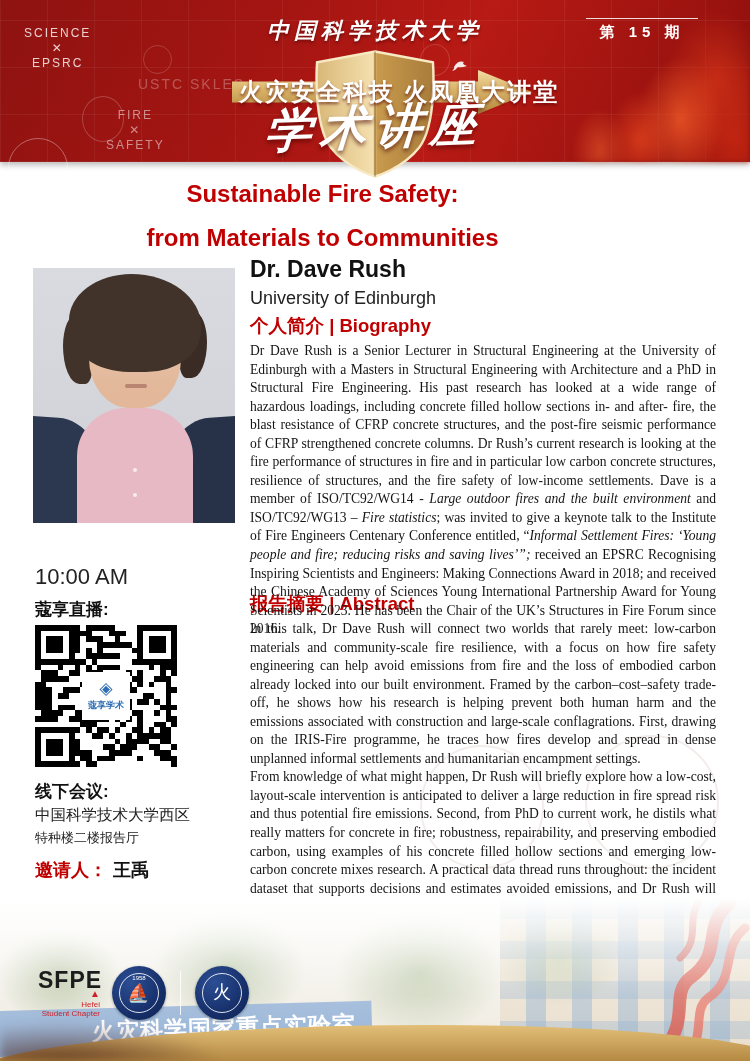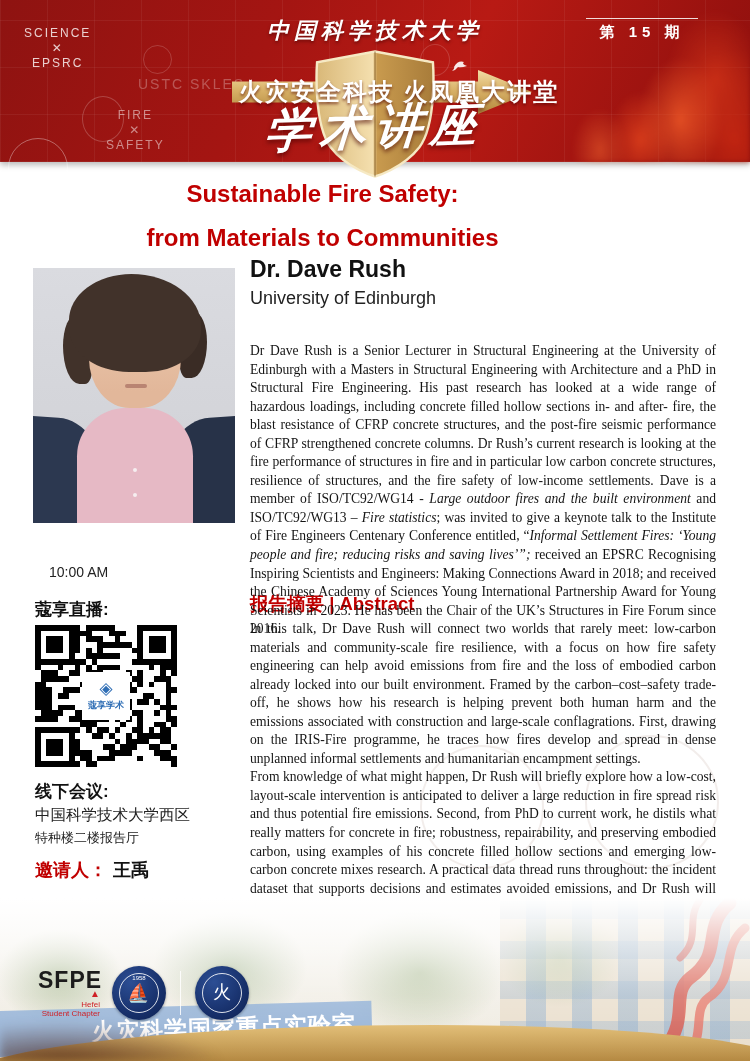--- a/index.html
+++ b/index.html
@@ -64,21 +64,21 @@
   .face{position:absolute;left:56px;top:28px;width:92px;height:112px;border-radius:46% 46% 44% 44%;
         background:linear-gradient(180deg,#eccbb0 0%,#e2b79a 85%);}
   .brow{position:absolute;top:46px;width:22px;height:5px;background:#4a392e;border-radius:3px;}
   .eye{position:absolute;top:56px;width:12px;height:6px;background:#2e2018;border-radius:50%;}
   .mouth{position:absolute;left:36px;top:88px;width:22px;height:4px;background:#b98472;border-radius:3px;}
   .shirt{position:absolute;left:44px;top:140px;width:116px;height:115px;background:#e6b9c5;border-radius:42% 42% 0 0;}
   .btn-dot{position:absolute;left:56px;width:4px;height:4px;background:#f6eef0;border-radius:50%;}
   .blazerL{position:absolute;left:-18px;top:150px;width:88px;height:110px;background:#2c3850;border-radius:0 55% 0 0;transform:rotate(4deg);}
   .blazerR{position:absolute;right:-18px;top:150px;width:88px;height:110px;background:#273248;border-radius:55% 0 0 0;transform:rotate(-4deg);}
   .event-date{position:absolute;left:35px;top:532px;font-size:23px;font-weight:bold;color:#c00000;}
-  .event-time{position:absolute;left:49px;top:564px;font-size:14px;color:#222;}
+  .event-time{position:absolute;left:35px;top:564px;font-size:22px;color:#222;}
   .live-label{position:absolute;left:35px;top:598px;font-size:17px;font-weight:bold;color:#111;}
   .qr{position:absolute;left:35px;top:625px;width:142px;height:142px;background:#fff;}
   .qm{position:absolute;width:5.7px;height:5.7px;background:#000;}
   .qr-center{position:absolute;left:47px;top:47px;width:48px;height:48px;background:#fff;
              display:flex;flex-direction:column;align-items:center;justify-content:center;}
   .qr-diamond{color:#2f6eb5;font-size:17px;line-height:17px;font-weight:bold;}
   .qr-cap{color:#2f6eb5;font-size:9px;font-weight:bold;margin-top:2px;white-space:nowrap;}
   .venue-label{position:absolute;left:35px;top:780px;font-size:17px;font-weight:bold;color:#111;}
   .venue-line1{position:absolute;left:35px;top:805px;font-size:15.5px;color:#222;}
   .venue-line2{position:absolute;left:35px;top:829px;font-size:13px;color:#222;}
@@ -175,20 +175,21 @@
       <hr class="year-rule">
       <div class="issue">第 15 期</div>
     </div>
   </div>
 
   <div class="talk-title t2">from Materials to Communities</div>
   <div class="talk-title t1">Sustainable Fire Safety:</div>
 
   <div class="spk-name">Dr. Dave Rush</div>
   <div class="spk-aff">University of Edinburgh</div>
+  <div class="sec-head bio-head">个人简介 | Biography</div>
   <div class="body-text bio-text"><span>Dr Dave Rush is a Senior Lecturer in Structural Engineering at the University of Edinburgh with a Masters in Structural Engineering with Architecture and a PhD in Structural Fire Engineering. His past research has looked at a wide range of hazardous loadings, including concrete filled hollow sections in- and after- fire, the blast resistance of CFRP concrete structures, and the post-fire seismic performance of CFRP strengthened concrete columns. Dr Rush’s current research is looking at the fire performance of structures in fire and in particular low carbon concrete structures, resilience of structures, and the fire safety of low-income settlements. Dave is a member of ISO/TC92/WG14 - </span><span style="font-style: italic;">Large outdoor fires and the built environment</span><span> and ISO/TC92/WG13 – </span><span style="font-style: italic;">Fire statistics</span><span>; was invited to give a keynote talk to the Institute of Fire Engineers Centenary Conference entitled, “</span><span style="font-style: italic;">Informal Settlement Fires: ‘Young people and fire; reducing risks and saving lives’”;</span><span> received an EPSRC Recognising Inspiring Scientists and Engineers: Making Connections Award in 2018; and received the Chinese Academy of Sciences Young International Partnership Award for Young Scientists in 2023. He has been the Chair of the UK’s Structures in Fire Forum since 2016.</span></div>
   <div class="sec-head abs-head">报告摘要 | Abstract</div>
   <div class="body-text abs-text">
     <div>In this talk, Dr Dave Rush will connect two worlds that rarely meet: low-carbon materials and community-scale fire resilience, with a focus on how fire safety engineering can help avoid emissions from fire and the loss of embodied carbon already locked into our built environment. Framed by the carbon–cost–safety trade-off, he shows how his research is helping prevent both human harm and the emissions associated with construction and large-scale conflagrations. First, drawing on the IRIS-Fire programme, he traces how fires develop and spread in dense unplanned informal settlements and humanitarian encampment settings.</div>
     <div>From knowledge of what might happen, Dr Rush will briefly explore how a low-cost, layout-scale intervention is anticipated to deliver a large reduction in fire spread risk and thus potential fire emissions. Second, from PhD to current work, he distils what really matters for concrete in fire; robustness, repairability, and preserving embodied carbon, using examples of his concrete filled hollow sections and emerging low-carbon concrete mixes research. A practical data thread runs throughout: the incident dataset that supports decisions and estimates avoided emissions, and Dr Rush will highlight throughout the talk, the quality and quantity of data gaps that we currently have.</div>
   </div>
   <div class="watermark" style="left:420px;top:745px;width:120px;height:120px;"></div>
   <div class="watermark" style="left:585px;top:735px;width:130px;height:130px;"></div>
 
   <div class="photo">

